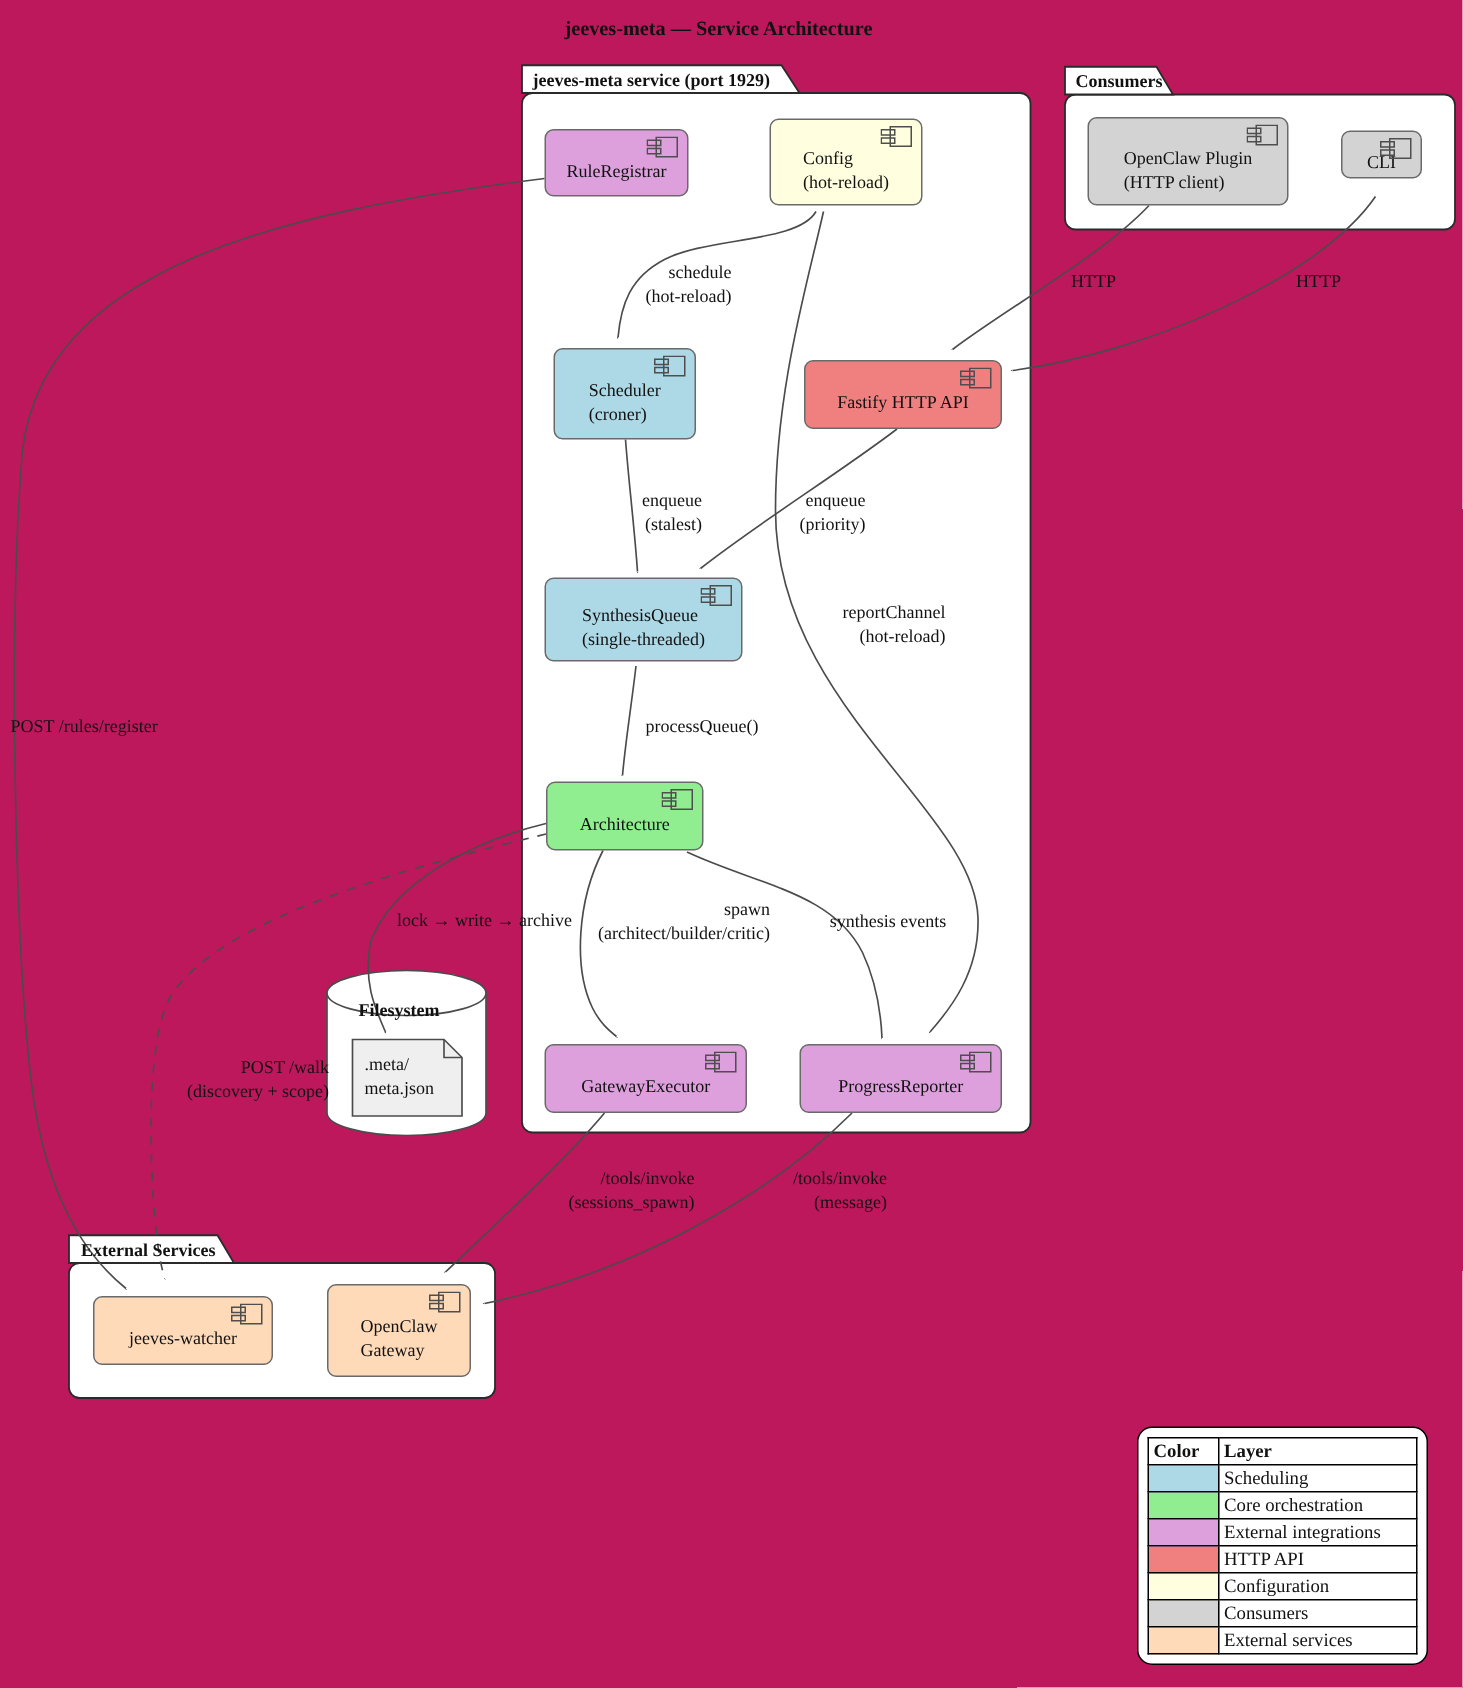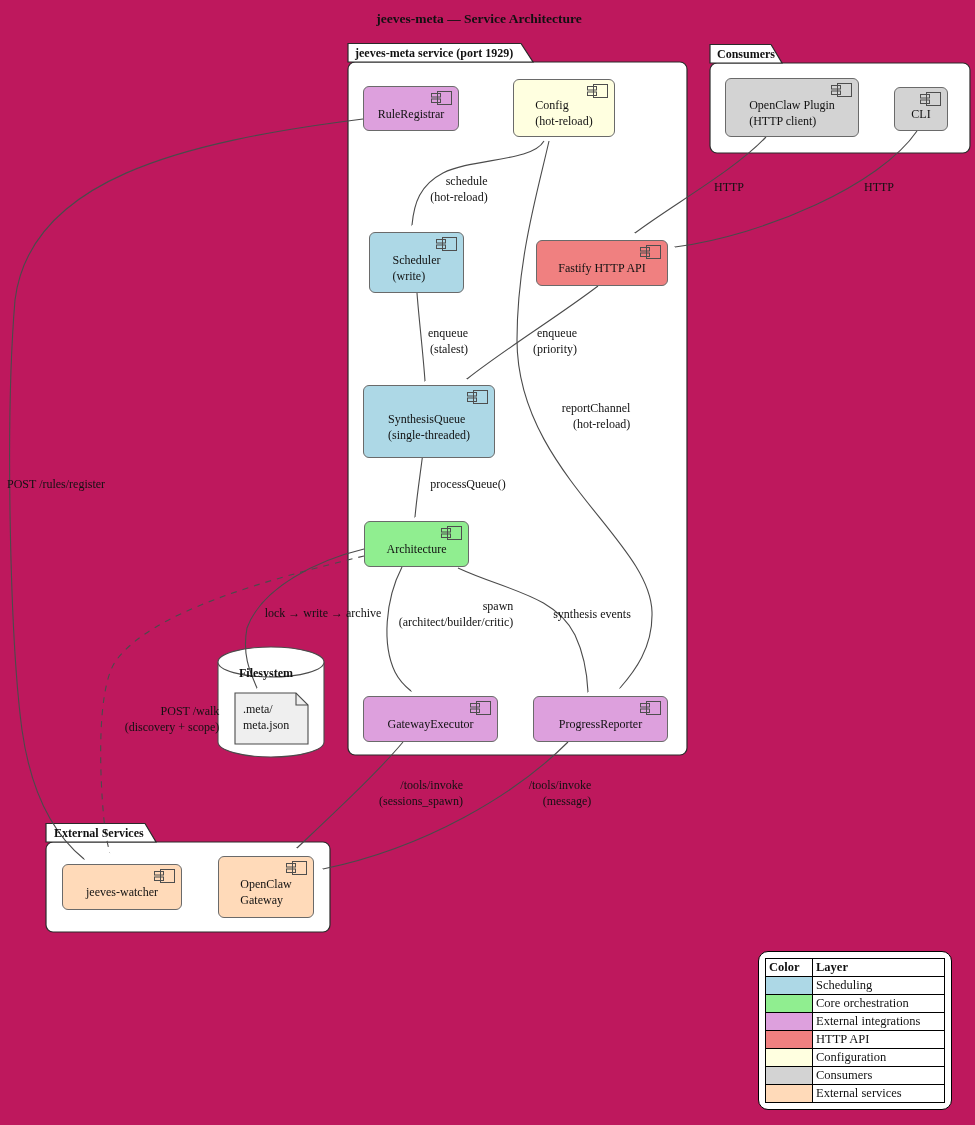--- a/index.html
+++ b/index.html
@@ -115,55 +115,55 @@
       <rect x="6.5" y="0.5" width="14" height="13" fill="none" stroke="#4e4e4e"></rect>
       <rect x="0.5" y="2.5" width="9" height="3.5" fill="none" stroke="#4e4e4e"></rect>
       <rect x="0.5" y="8" width="9" height="3.5" fill="none" stroke="#4e4e4e"></rect>
     </svg>
     <div class="lines">
         <span>OpenClaw Plugin</span>
         <span>(HTTP client)</span>
       </div>
   </div>
 
-  <div class="comp" style="left: 894px; top: 87px; width: 54px; height: 44px; background-color: rgb(211, 211, 211);">
+  <div class="comp" style="left: 894px; top: 87px; width: 54px; height: 32px; background-color: rgb(211, 211, 211);">
     <svg class="comp-icon" width="22" height="15">
       <rect x="6.5" y="0.5" width="14" height="13" fill="none" stroke="#4e4e4e"></rect>
       <rect x="0.5" y="2.5" width="9" height="3.5" fill="none" stroke="#4e4e4e"></rect>
       <rect x="0.5" y="8" width="9" height="3.5" fill="none" stroke="#4e4e4e"></rect>
     </svg>
     <div class="lines">
         <span>CLI</span>
       </div>
   </div>
 
   <div class="comp" style="left: 369px; top: 232px; width: 95px; height: 61px; background-color: rgb(173, 216, 230);">
     <svg class="comp-icon" width="22" height="15">
       <rect x="6.5" y="0.5" width="14" height="13" fill="none" stroke="#4e4e4e"></rect>
       <rect x="0.5" y="2.5" width="9" height="3.5" fill="none" stroke="#4e4e4e"></rect>
       <rect x="0.5" y="8" width="9" height="3.5" fill="none" stroke="#4e4e4e"></rect>
     </svg>
     <div class="lines">
         <span>Scheduler</span>
-        <span>(write)</span>
+        <span>(croner)</span>
       </div>
   </div>
 
   <div class="comp" style="left: 536px; top: 240px; width: 132px; height: 46px; background-color: rgb(240, 128, 128);">
     <svg class="comp-icon" width="22" height="15">
       <rect x="6.5" y="0.5" width="14" height="13" fill="none" stroke="#4e4e4e"></rect>
       <rect x="0.5" y="2.5" width="9" height="3.5" fill="none" stroke="#4e4e4e"></rect>
       <rect x="0.5" y="8" width="9" height="3.5" fill="none" stroke="#4e4e4e"></rect>
     </svg>
     <div class="lines">
         <span>Fastify HTTP API</span>
       </div>
   </div>
 
-  <div class="comp" style="left: 363px; top: 385px; width: 132px; height: 73px; background-color: rgb(173, 216, 230);">
+  <div class="comp" style="left: 363px; top: 385px; width: 132px; height: 56px; background-color: rgb(173, 216, 230);">
     <svg class="comp-icon" width="22" height="15">
       <rect x="6.5" y="0.5" width="14" height="13" fill="none" stroke="#4e4e4e"></rect>
       <rect x="0.5" y="2.5" width="9" height="3.5" fill="none" stroke="#4e4e4e"></rect>
       <rect x="0.5" y="8" width="9" height="3.5" fill="none" stroke="#4e4e4e"></rect>
     </svg>
     <div class="lines">
         <span>SynthesisQueue</span>
         <span>(single-threaded)</span>
       </div>
   </div>

